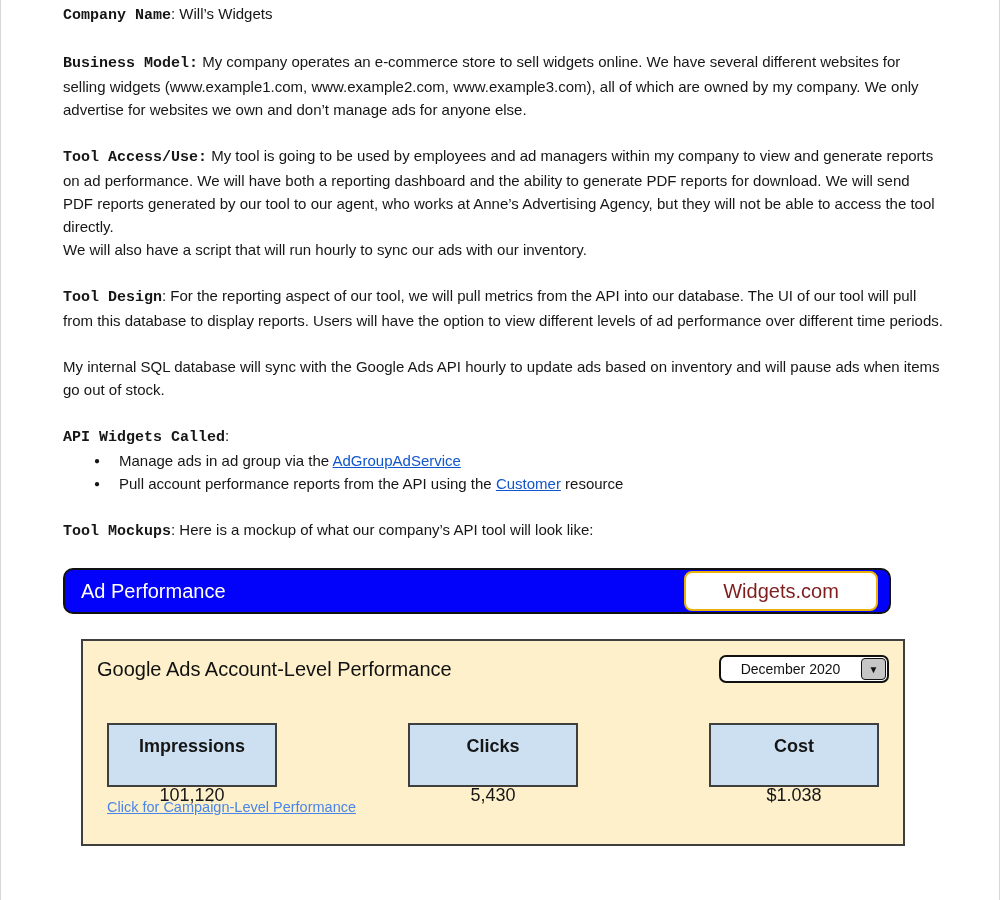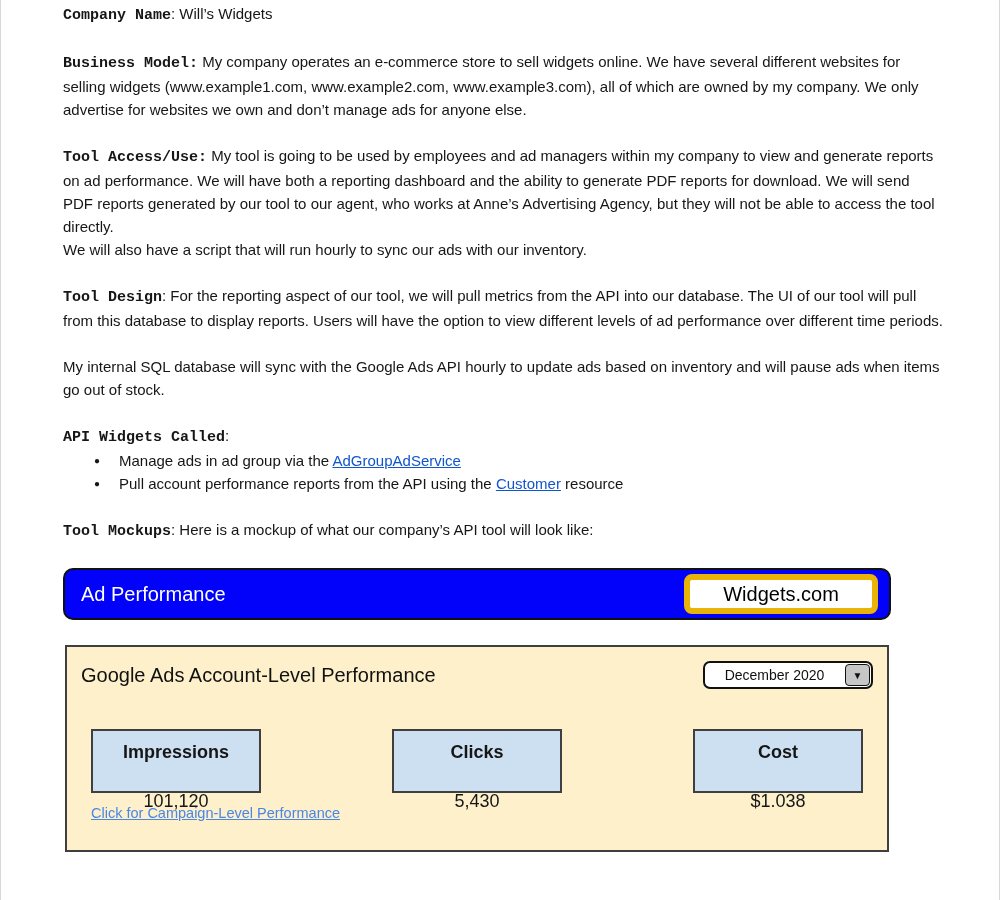--- a/index.html
+++ b/index.html
@@ -29,42 +29,42 @@
   ul.doc-list li {
     font-size:15px; line-height:23px;
     padding-left:56px; position:relative;
   }
   ul.doc-list .bullet-glyph {
     position:absolute; left:31px; top:0;
     font-size:10px; line-height:23px;
   }
   
   .mockup-bar {
-    width:828px; height:52px;
+    width:828px; height:46px;
     margin-top:25px;
     background:#0202fa;
     border:2px solid #111111;
     border-radius:10px;
     display:flex; align-items:center; justify-content:space-between;
     padding:0 11px 0 16px;
   }
   .mockup-bar-title { color:#ffffff; font-size:20px; }
   .site-button {
     width:194px; height:40px;
     background:#ffffff;
-    border:6px solid #eab308;
+    border:2px solid #eab308;
     border-radius:8px;
     display:flex; align-items:center; justify-content:center;
-    font-size:20px; color:#000000;
+    font-size:20px; color:#7f1d1d;
     cursor:pointer;
   }
   
   .mockup-panel {
     width:824px; height:207px;
-    margin-left:2px; margin-top:25px;
+    margin-left:18px; margin-top:25px;
     background:#fdf0cb;
     border:2px solid #3f3f3f;
     padding:14px 0 12px 0;
   }
   .panel-header {
     display:flex; align-items:center; justify-content:space-between;
     padding:0 14px 0 14px;
     height:28px;
   }
   .panel-title { font-size:20px; line-height:28px; color:#111111; }

